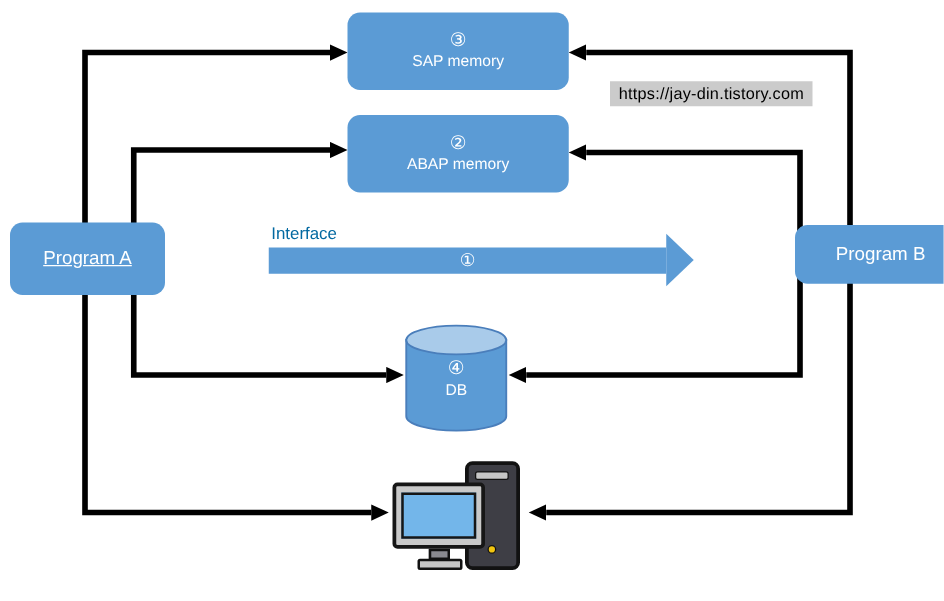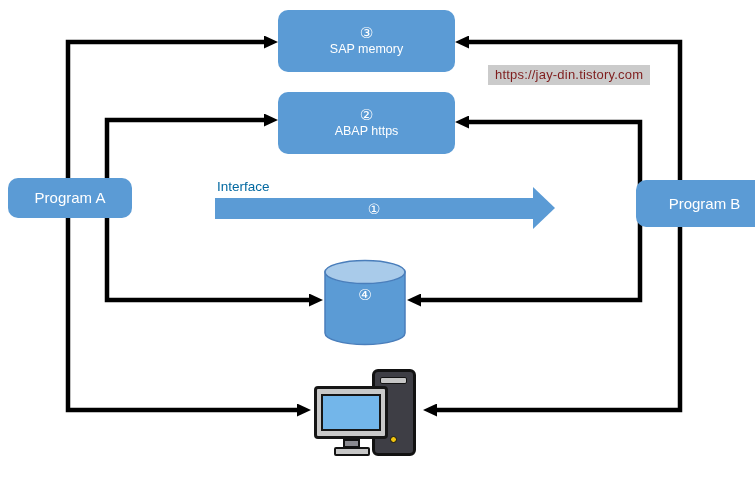--- a/index.html
+++ b/index.html
@@ -34,21 +34,21 @@
     justify-content: center;
     text-align: center;
     line-height: 1.3;
   }
   .node .num { font-size: 15px; line-height: 1.1; }
   .node .ttl { font-size: 12.5px; text-align: right; }
   .node .sub { font-size: 12.5px; }
 
   .sap-box  { left: 278px; top: 10px;  width: 177px; height: 62px; }
   .abap-box { left: 278px; top: 92px;  width: 177px; height: 62px; }
-  .prog-a   { left: 8px;   top: 178px; width: 124px; height: 40px; font-size: 15px; }
+  .prog-a   { left: 8px;   top: 178px; width: 124px; height: 58px; font-size: 15px; text-decoration: underline; }
   .prog-b   { left: 616px; top: 180px; width: 137px; height: 47px; font-size: 15px; margin-left: 20px; }
 
   
   .iface-label {
     position: absolute; z-index: 2;
     left: 217px; top: 179px;
     font-size: 13.5px; color: #0369a1;
   }
   .iface-bar {
     position: absolute; z-index: 2;
@@ -69,21 +69,21 @@
   }
 
   
   .db-svg { position: absolute; z-index: 2; left: 320px; top: 255px; }
   .db-text {
     position: absolute; z-index: 3;
     left: 325px; top: 286px; width: 80px;
     color: #ffffff; text-align: center; line-height: 1.25;
   }
   .db-text .num { font-size: 15px; }
-  .db-text .lbl { font-size: 12.5px; margin-top: 39px; }
+  .db-text .lbl { font-size: 12.5px; }
 
   
   .pc { position: absolute; z-index: 2; left: 308px; top: 365px; width: 115px; height: 95px; }
   .pc .tower {
     position: absolute; left: 64px; top: 4px; width: 44px; height: 87px;
     background: #3E3E45; border: 3px solid #121212; border-radius: 6px;
   }
   .pc .slot {
     position: absolute; left: 72px; top: 12px; width: 27px; height: 7px;
     background: #C6C6C6; border: 1.5px solid #121212; border-radius: 2px;
@@ -107,21 +107,21 @@
   .pc .base {
     position: absolute; left: 26px; top: 82px; width: 36px; height: 9px;
     background: #C6C6C6; border: 2px solid #121212; border-radius: 2px;
   }
 
   
   .watermark {
     position: absolute; z-index: 4;
     left: 488px; top: 65px;
     background: #CBCBCB;
-    color: #7f1d1d;
+    color: #000000;
     font-size: 13px;
     padding: 2px 7px 3px 7px;
     letter-spacing: 0.2px;
   }
 </style>
 </head>
 <body>
 
 <div class="canvas">
 
@@ -143,21 +143,21 @@
     </g>
   </svg>
 
   <div class="node sap-box">
     <span class="num">③</span>
     <span class="ttl">SAP memory</span>
   </div>
 
   <div class="node abap-box">
     <span class="num">②</span>
-    <span class="ttl">ABAP https</span>
+    <span class="ttl">ABAP memory</span>
   </div>
 
   <div class="node prog-a">
     <span>Program A</span>
   </div>
 
   <div class="node prog-b">
     <span>Program B</span>
   </div>
 

